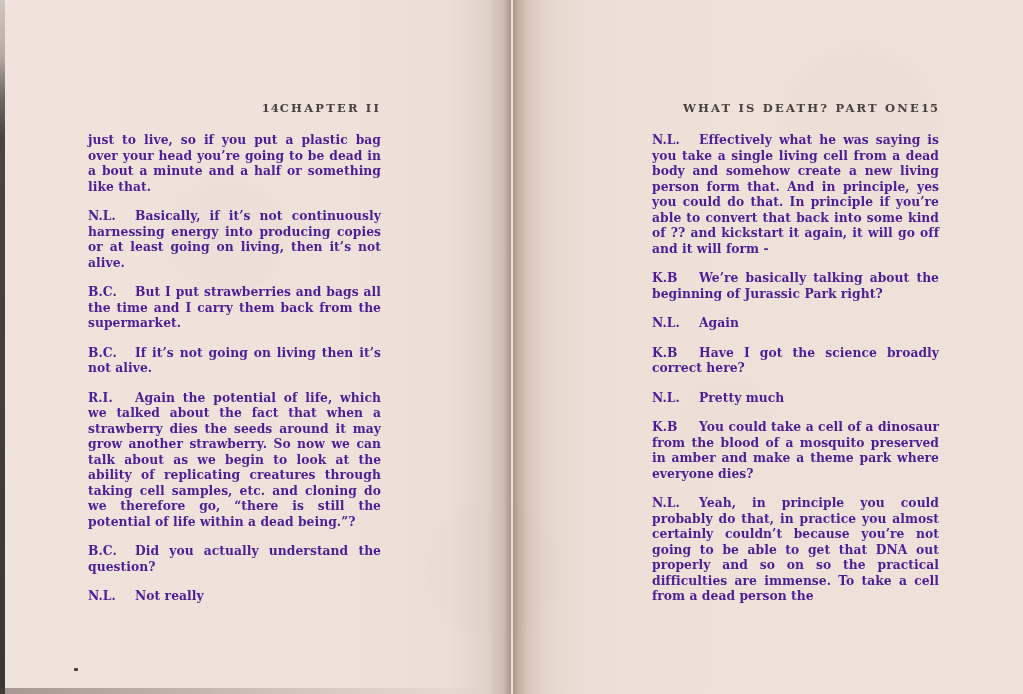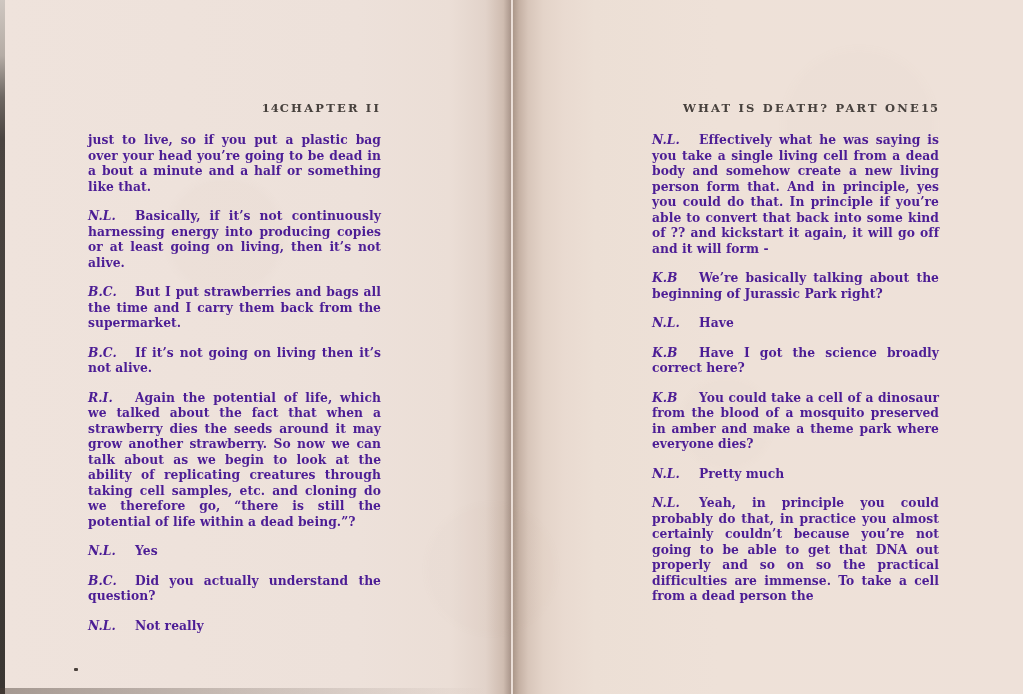--- a/index.html
+++ b/index.html
@@ -68,21 +68,20 @@
   .body-text {
     font-size: 12.3px; line-height: 15.5px;
     font-weight: bold;
     color: #4c1d95;
     text-align: justify;
     letter-spacing: 0.05px;
   }
   .body-text p { margin: 0 0 14px 0; }
   .body-text p:last-child { margin-bottom: 0; }
   .speaker {
-    font-style: italic;
     display: inline-block;
     width: 47px;
   }
 </style>
 </head>
 <body>
 
 <div class="page-left"></div>
 <div class="page-right"></div>
 <div class="spine-line"></div>
@@ -101,43 +100,42 @@
       <p><span>just to live, so if you put a plastic bag over your head you’re going to be dead in a bout a minute and a half or something like that.</span></p>
 
       <p><span class="speaker">N.L.</span><span>Basically, if it’s not continuously harnessing energy into producing copies or at least going on living, then it’s not alive.</span></p>
 
       <p><span class="speaker">B.C.</span><span>But I put strawberries and bags all the time and I carry them back from the supermarket.</span></p>
 
       <p><span class="speaker">B.C.</span><span>If it’s not going on living then it’s not alive.</span></p>
 
       <p><span class="speaker">R.I.</span><span>Again the potential of life, which we talked about the fact that when a strawberry dies the seeds around it may grow another strawberry. So now we can talk about as we begin to look at the ability of replicating creatures through taking cell samples, etc. and cloning do we therefore go, “there is still the potential of life within a dead being.”?</span></p>
 
-      <p><span class="speaker">N.L.</span><span>Yes</span></p>
 
       <p><span class="speaker">B.C.</span><span>Did you actually understand the question?</span></p>
 
       <p><span class="speaker">N.L.</span><span>Not really</span></p>
     </div>
 </div>
 
 <div class="column column-right">
   <div class="header-row">
     <span>WHAT IS DEATH? PART ONE</span>
     <span class="pgnum">15</span>
   </div>
   <div class="body-text">
 
       <p><span class="speaker">N.L.</span><span>Effectively what he was saying is you take a single living cell from a dead body and somehow create a new living person form that. And in principle, yes you could do that. In principle if you’re able to convert that back into some kind of ?? and kickstart it again, it will go off and it will form -</span></p>
 
       <p><span class="speaker">K.B</span><span>We’re basically talking about the beginning of Jurassic Park right?</span></p>
 
-      <p><span class="speaker">N.L.</span><span>Have</span></p>
+      <p><span class="speaker">N.L.</span><span>Again</span></p>
 
       <p><span class="speaker">K.B</span><span>Have I got the science broadly correct here?</span></p>
 
+      <p><span class="speaker">N.L.</span><span>Pretty much</span></p>
+
       <p><span class="speaker">K.B</span><span>You could take a cell of a dinosaur from the blood of a mosquito preserved in amber and make a theme park where everyone dies?</span></p>
-
-      <p><span class="speaker">N.L.</span><span>Pretty much</span></p>
 
 
       <p><span class="speaker">N.L.</span><span>Yeah, in principle you could probably do that, in practice you almost certainly couldn’t because you’re not going to be able to get that DNA out properly and so on so the practical difficulties are immense. To take a cell from a dead person the</span></p>
     </div>
 </div>
 
 </body></html>

